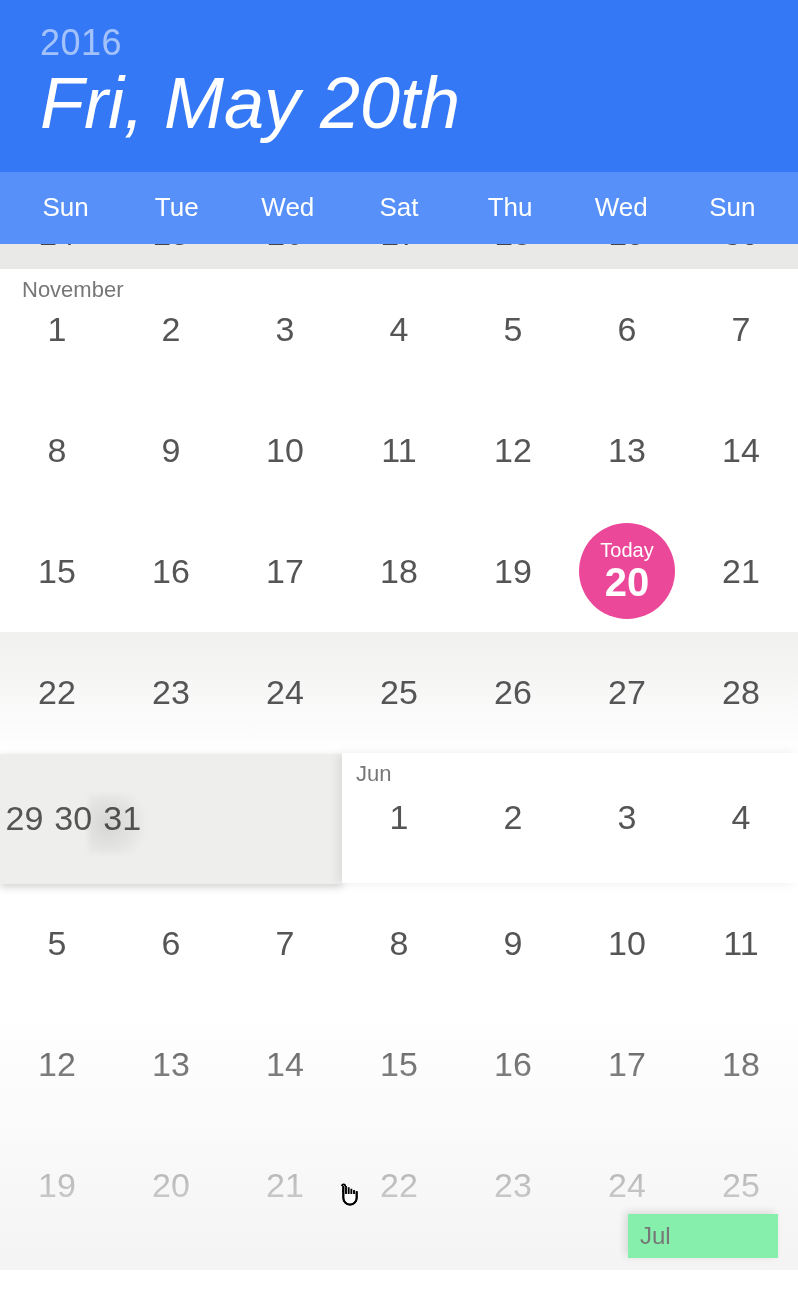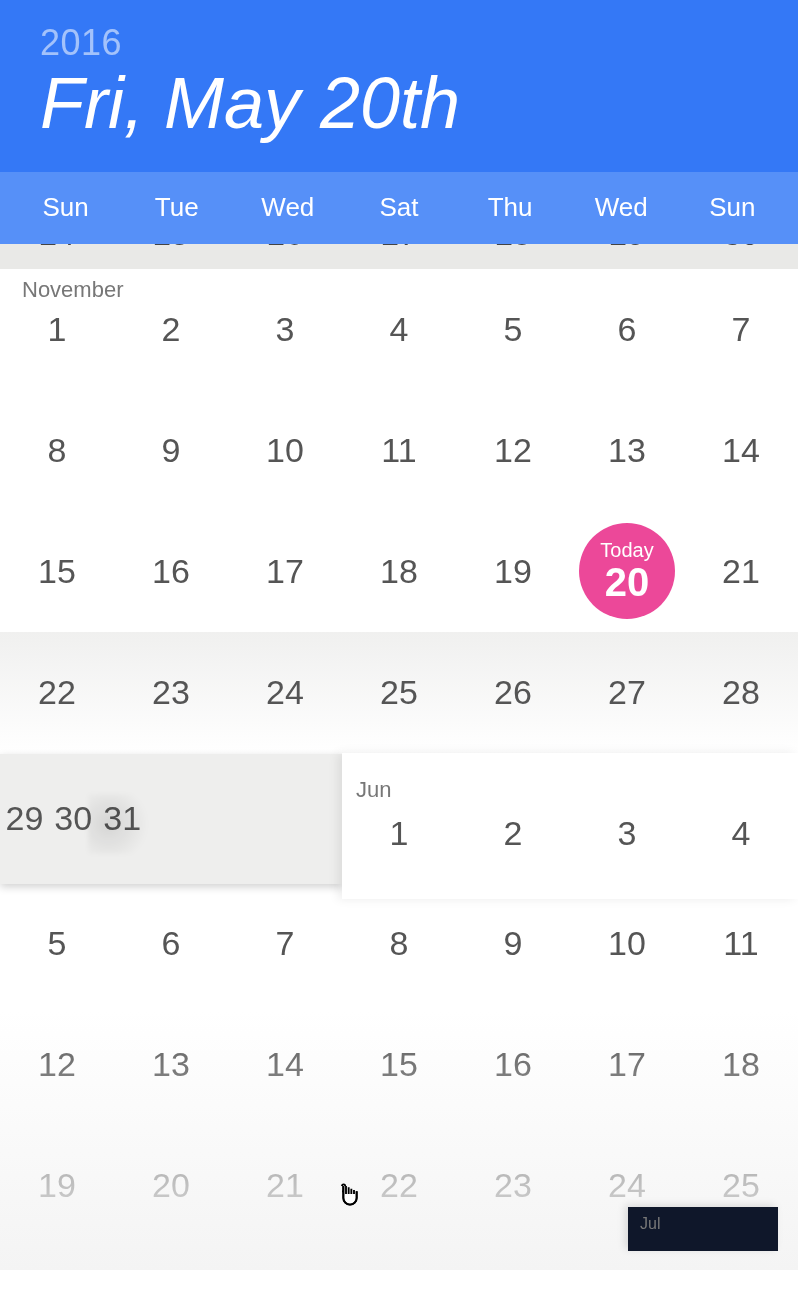--- a/index.html
+++ b/index.html
@@ -24,21 +24,21 @@
   .today-circle .tlabel { font-size:20px; line-height:1; margin-bottom:2px; }
   .today-circle .num { font-size:40px; color:#fff; font-weight:600; line-height:1; }
   .monthcard-may { position:absolute; top:55px; left:0; right:0; }
   .mayend-overlay { position:absolute; top:540px; left:0; width:342px; height:130px; background:#eeeeed; box-shadow:0 3px 8px rgba(0,0,0,0.18); pointer-events:none; }
   .row.gradrow { background:linear-gradient(#f0f0ef,#fff); }
   .cell.smudge::after{ content:""; position:absolute; left:-10px; right:-10px; top:40px; bottom:30px; background:radial-gradient(circle at 30% 50%, rgba(0,0,0,0.10), rgba(0,0,0,0) 70%); filter:blur(2px); }
   .monthcard-jun { position:absolute; top:539px; left:342px; right:0; background:#fff; box-shadow:-4px 0 10px rgba(0,0,0,0.08); }
   .monthcard-jun .row.first { height:130px; align-items:center; }
   .junwide { position:absolute; top:669px; left:0; right:0; }
   .bottomfade { position:absolute; left:0; right:0; bottom:0; height:260px; background:linear-gradient(rgba(255,255,255,0) 0%, #f4f4f4 100%); pointer-events:none; }
-  .jul-tab { position:absolute; right:20px; bottom:19px; width:150px; height:44px; background:#0f172a; box-shadow:-3px -2px 8px rgba(0,0,0,0.12); font-size:16px; color:#777; padding:8px 12px; }
+  .jul-tab { position:absolute; right:20px; bottom:12px; width:150px; height:44px; background:#86efac; box-shadow:-3px -2px 8px rgba(0,0,0,0.12); font-size:24px; color:#777; padding:8px 12px; }
   .cursor { position:absolute; top:938px; left:334px; font-size:28px; pointer-events:none; color:#000; text-shadow:0 0 2px #fff; z-index:50;}
   .cursor svg { width:32px; height:32px; display:block; }
 </style>
 </head>
 <body>
 
 <div class="cal">
 
   <div class="header">
     <div class="year">2016</div>
@@ -190,21 +190,21 @@
           <div class="cell">
               <span class="num">30</span>
             </div>
           <div class="cell smudge">
               <span class="num">31</span>
             </div>
         </div>
       </div>
 
       <div class="monthcard-jun">
-        <div class="row first" style="grid-template-columns:repeat(4,1fr);margin-top:16px;">
+        <div class="row first" style="grid-template-columns:repeat(4,1fr);">
           <div class="cell">
             <span class="mlabel" style="left:14px;">Jun</span>
             <span class="num">1</span>
           </div>
           <div class="cell">
               <span class="num">2</span>
             </div>
           <div class="cell">
               <span class="num">3</span>
             </div>

